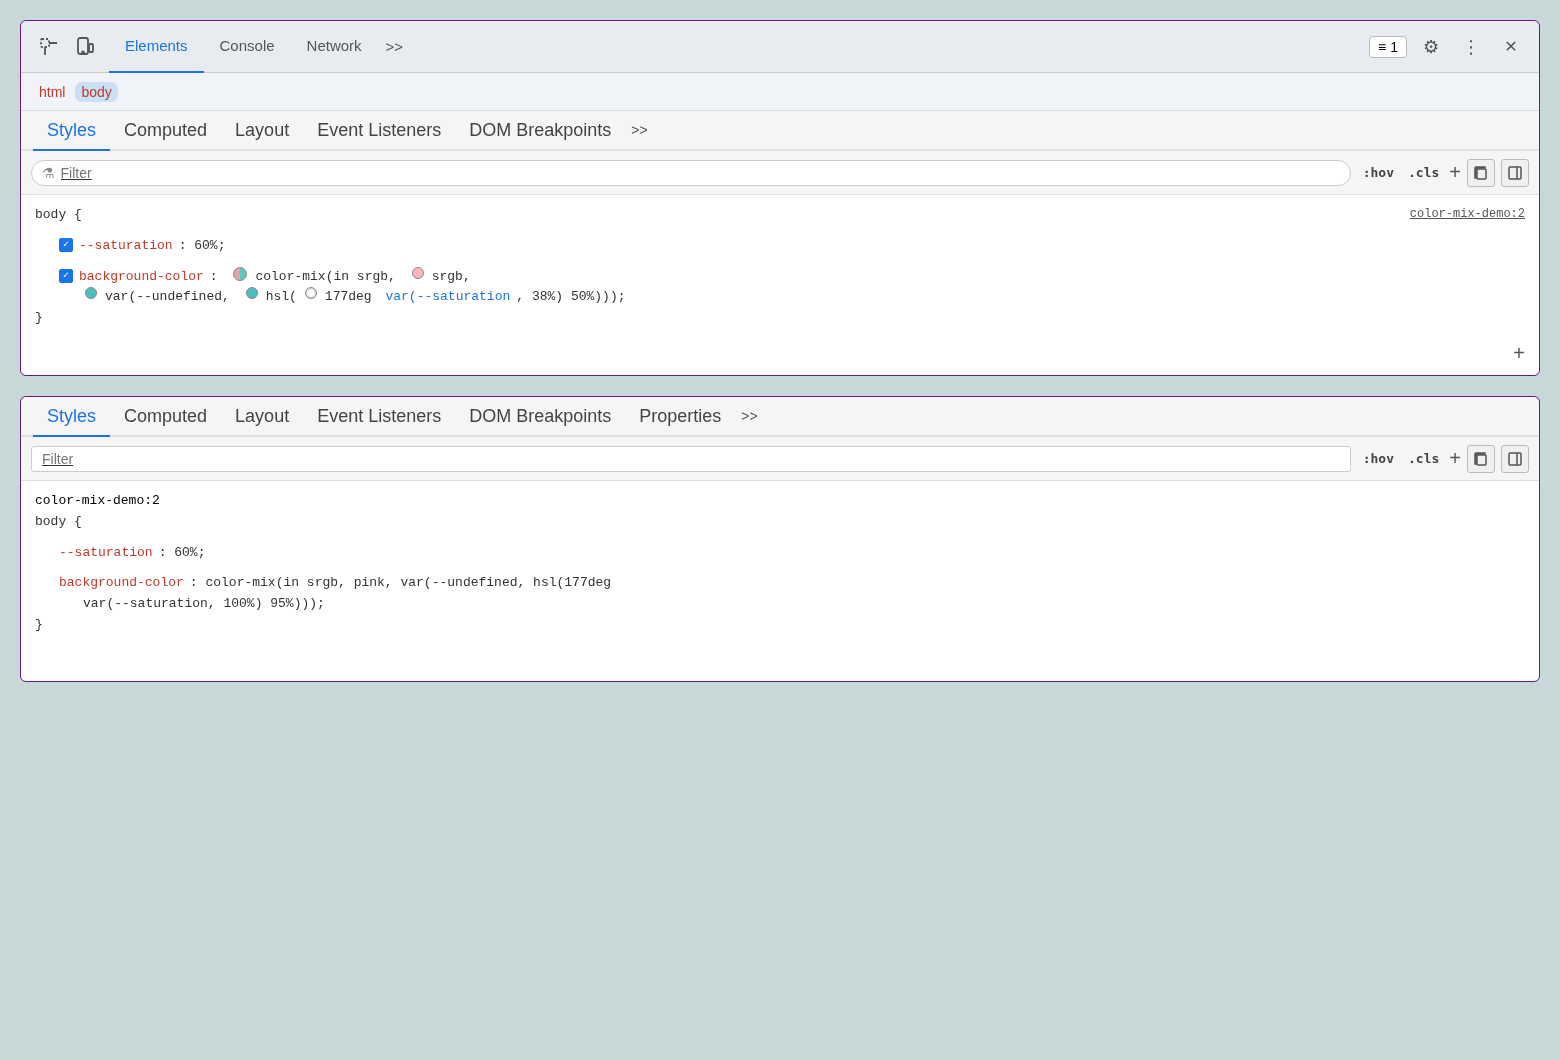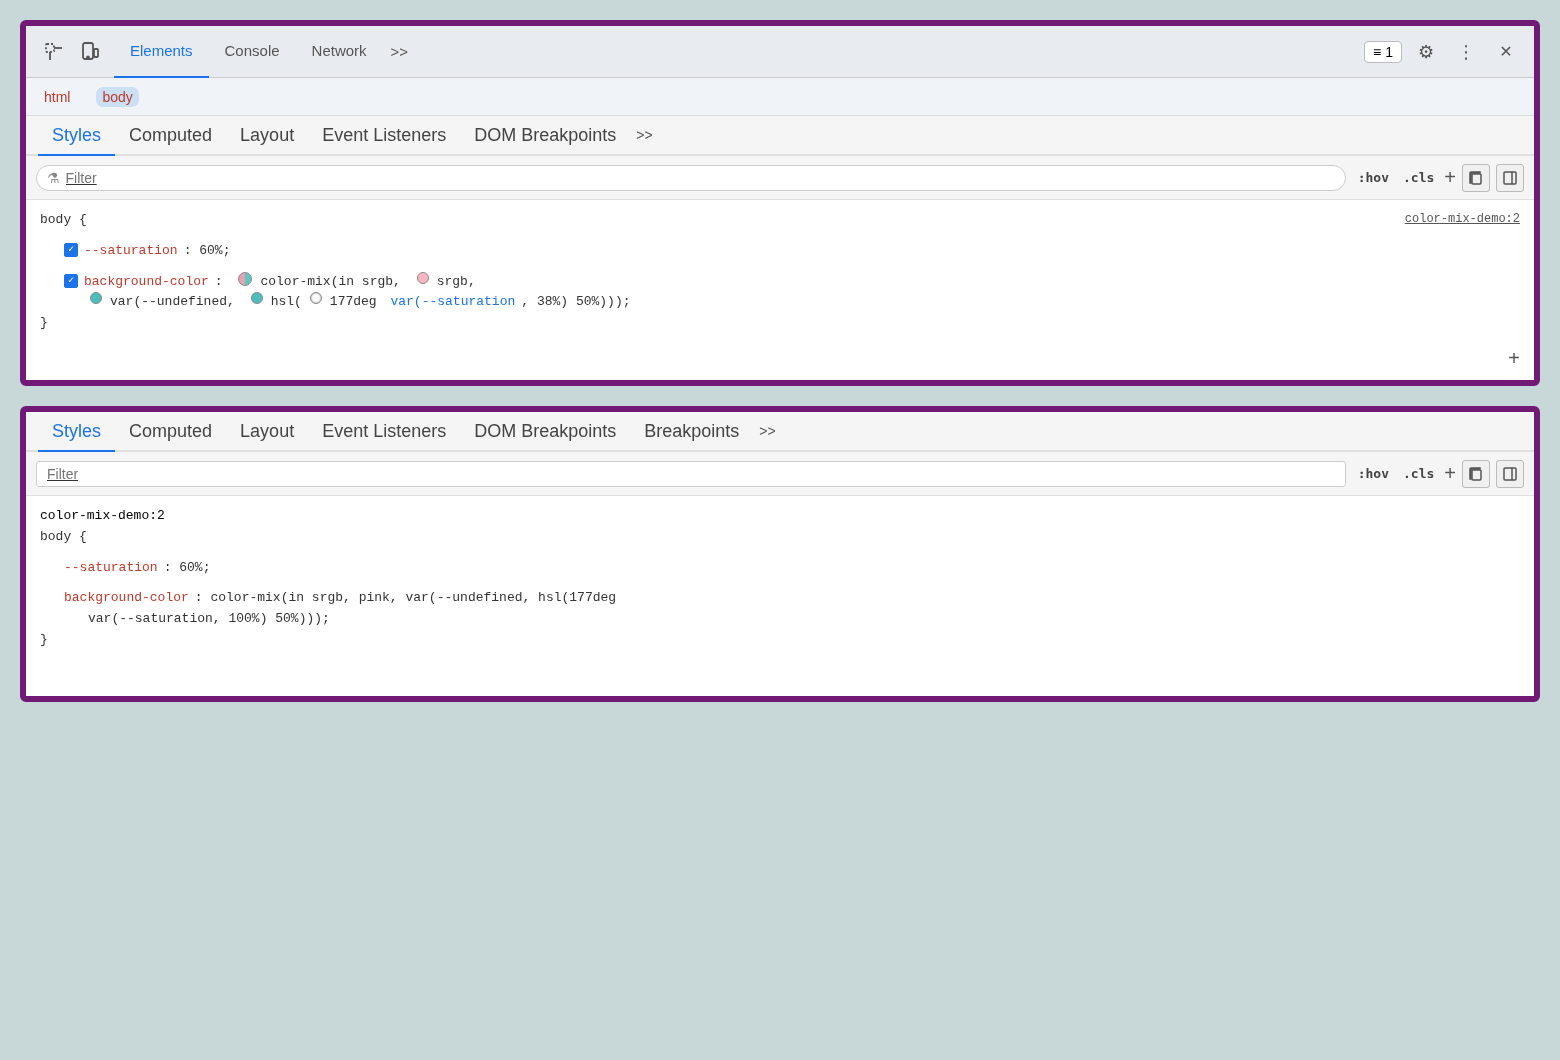--- a/index.html
+++ b/index.html
@@ -9,21 +9,21 @@
       width: 1560px;
       height: 1060px;
       display: flex;
       flex-direction: column;
       padding: 20px;
       gap: 0;
     }
 
     .devtools-panel {
       background: #8b5cf6;
-      border: 6px solid #701a75;
+      border: 1px solid #701a75;
       border-radius: 6px;
       overflow: hidden;
       display: flex;
       flex-direction: column;
     }
 
     .devtools-panel.top {
       flex: 0 0 auto;
     }
 
@@ -102,21 +102,21 @@
       align-items: center;
       gap: 4px;
     }
 
     
     .breadcrumb-bar {
       background: #f0f4f8;
       padding: 6px 12px;
       display: flex;
       align-items: center;
-      gap: 20px;
+      gap: 4px;
       border-bottom: 1px solid #ddd;
       height: 38px;
     }
 
     .breadcrumb-item {
       font-size: 14px;
       color: #c0392b;
       cursor: pointer;
       padding: 2px 6px;
       border-radius: 3px;
@@ -484,21 +484,21 @@
 </div>
 
 <div class="devtools-panel bottom">
 
   <div class="subtabs">
     <div class="subtab active">Styles</div>
     <div class="subtab">Computed</div>
     <div class="subtab">Layout</div>
     <div class="subtab">Event Listeners</div>
     <div class="subtab">DOM Breakpoints</div>
-    <div class="subtab">Breakpoints</div>
+    <div class="subtab">Properties</div>
     <div class="subtab-more">&gt;&gt;</div>
   </div>
 
   <div class="filter-bar-2">
     <div class="filter-input-wrap-2">
       <input class="filter-input" type="text" placeholder="Filter" style="">
     </div>
     <div class="filter-actions">
       <span class="filter-action-btn">:hov</span>
       <span class="filter-action-btn">.cls</span>
@@ -530,20 +530,20 @@
       <span class="prop-name">--saturation</span>
       <span class="prop-value">: <span>60%;</span></span>
     </div>
 
     
     <div class="code-line code-indent">
       <span class="prop-name">background-color</span>
       <span class="prop-value">: <span>color-mix(in srgb, pink, var(--undefined, hsl(177deg</span></span>
     </div>
     <div class="code-line code-indent2">
-      <span class="prop-value">      var(--saturation, 100%) 50%)));</span>
+      <span class="prop-value">      var(--saturation, 100%) 95%)));</span>
     </div>
 
     <div class="code-line">
       <span class="keyword">}</span>
     </div>
   </div>
 </div>
 
 </body></html>

